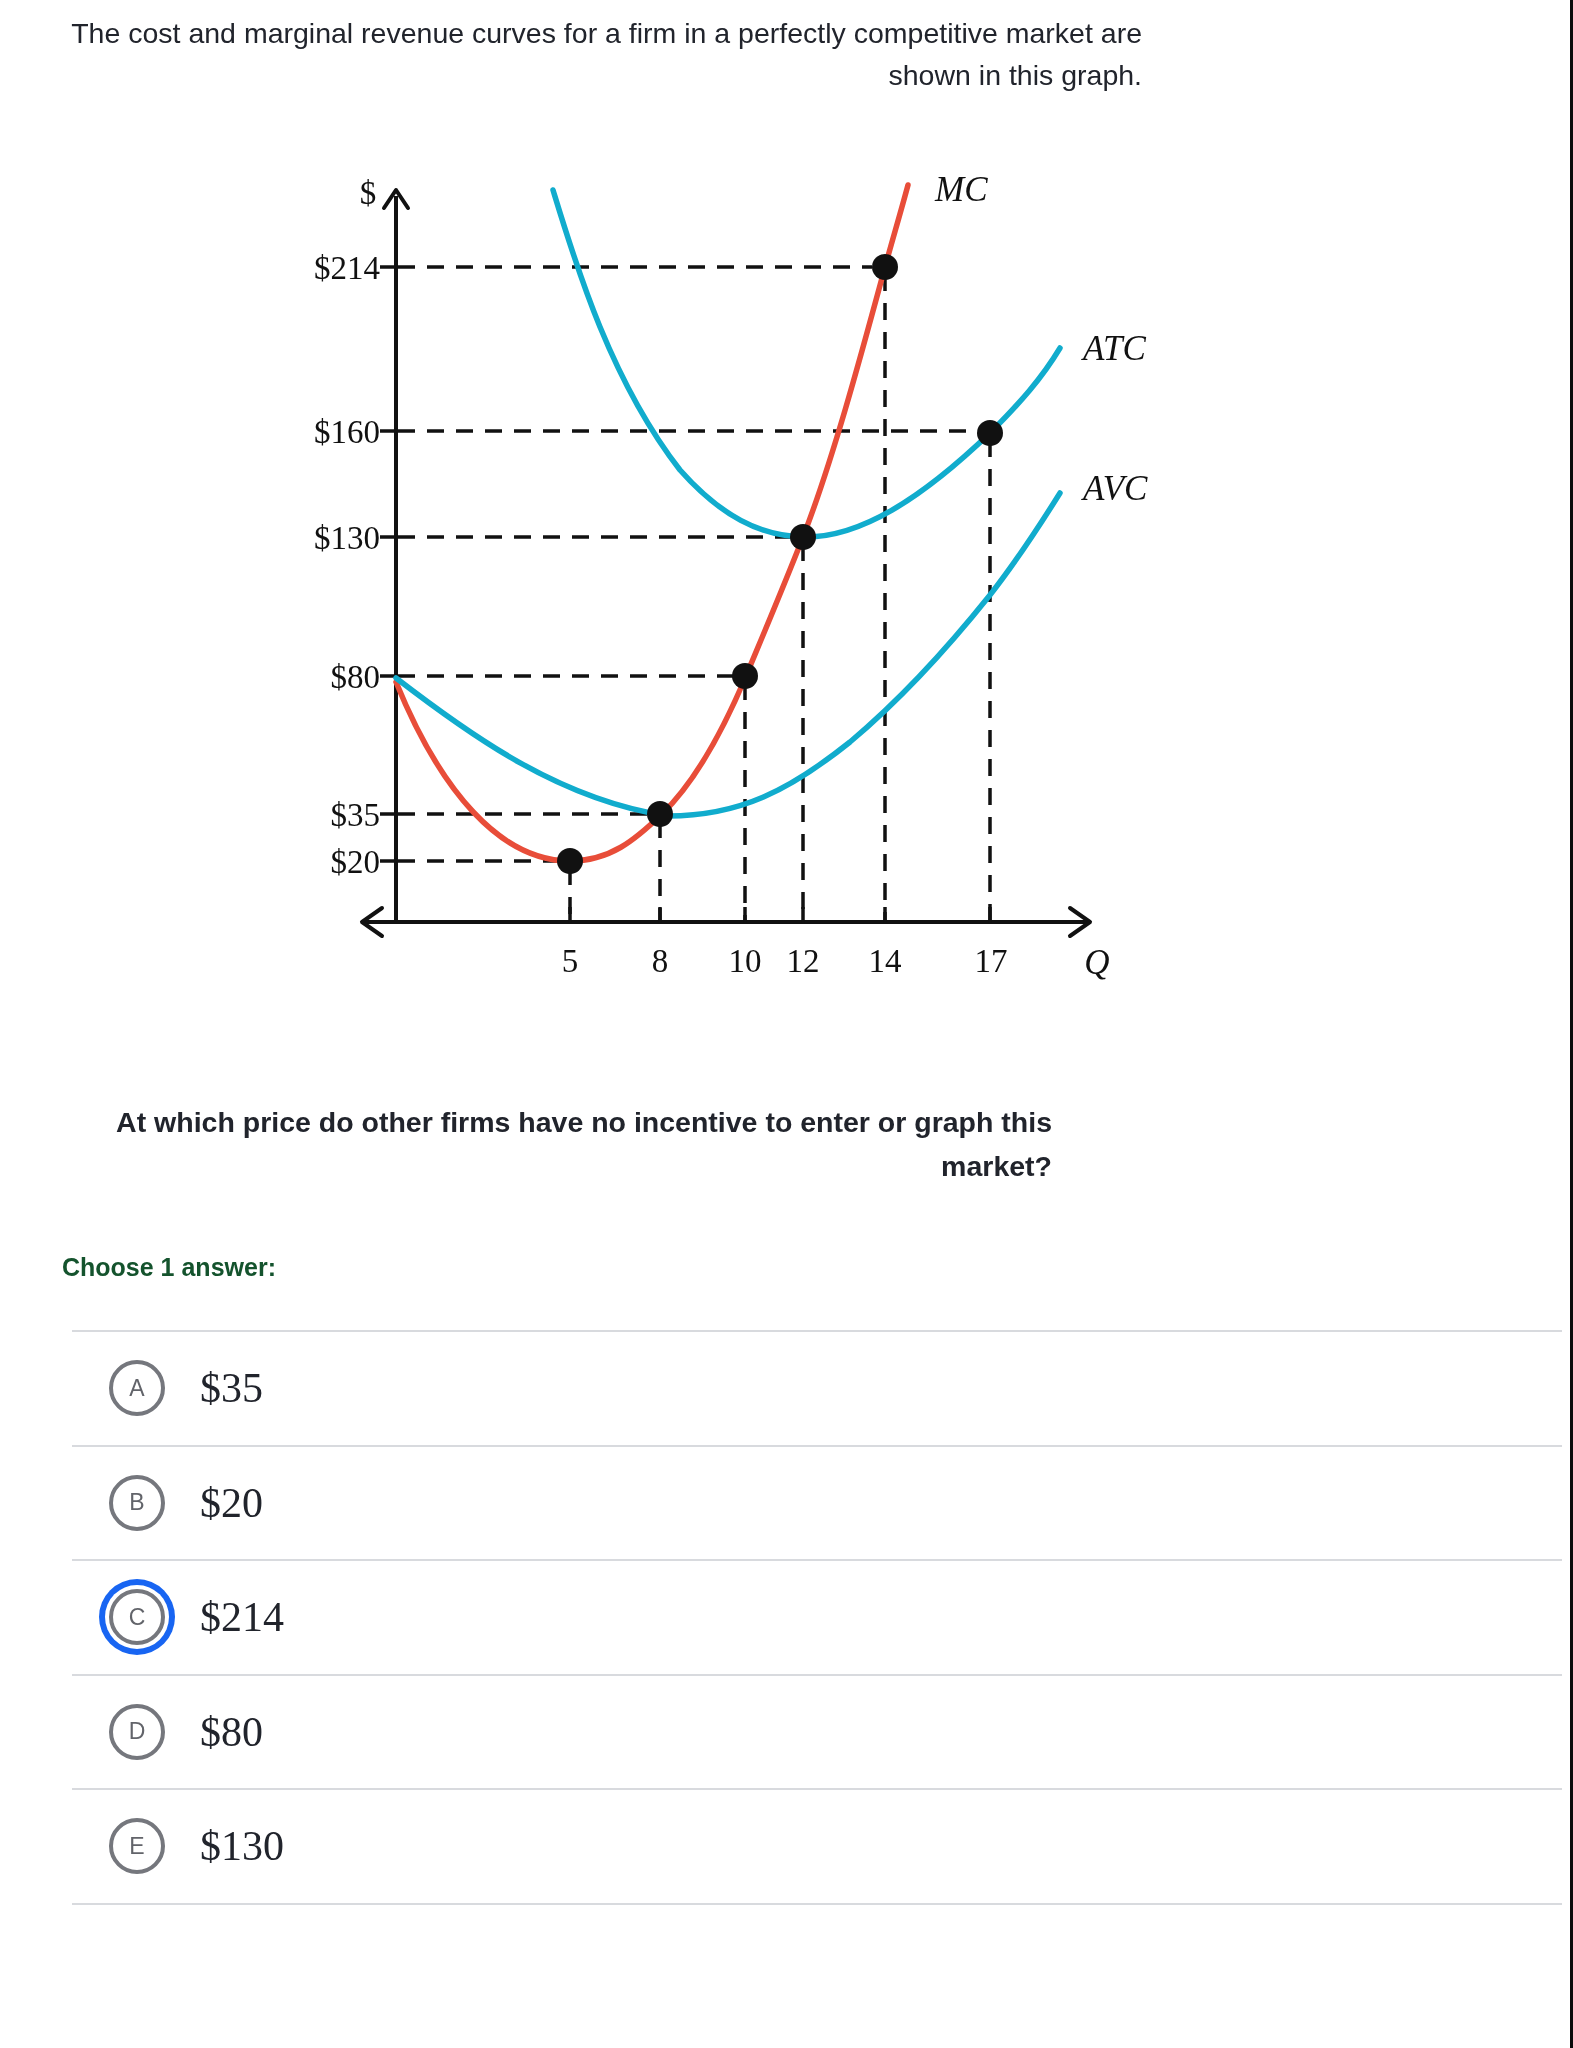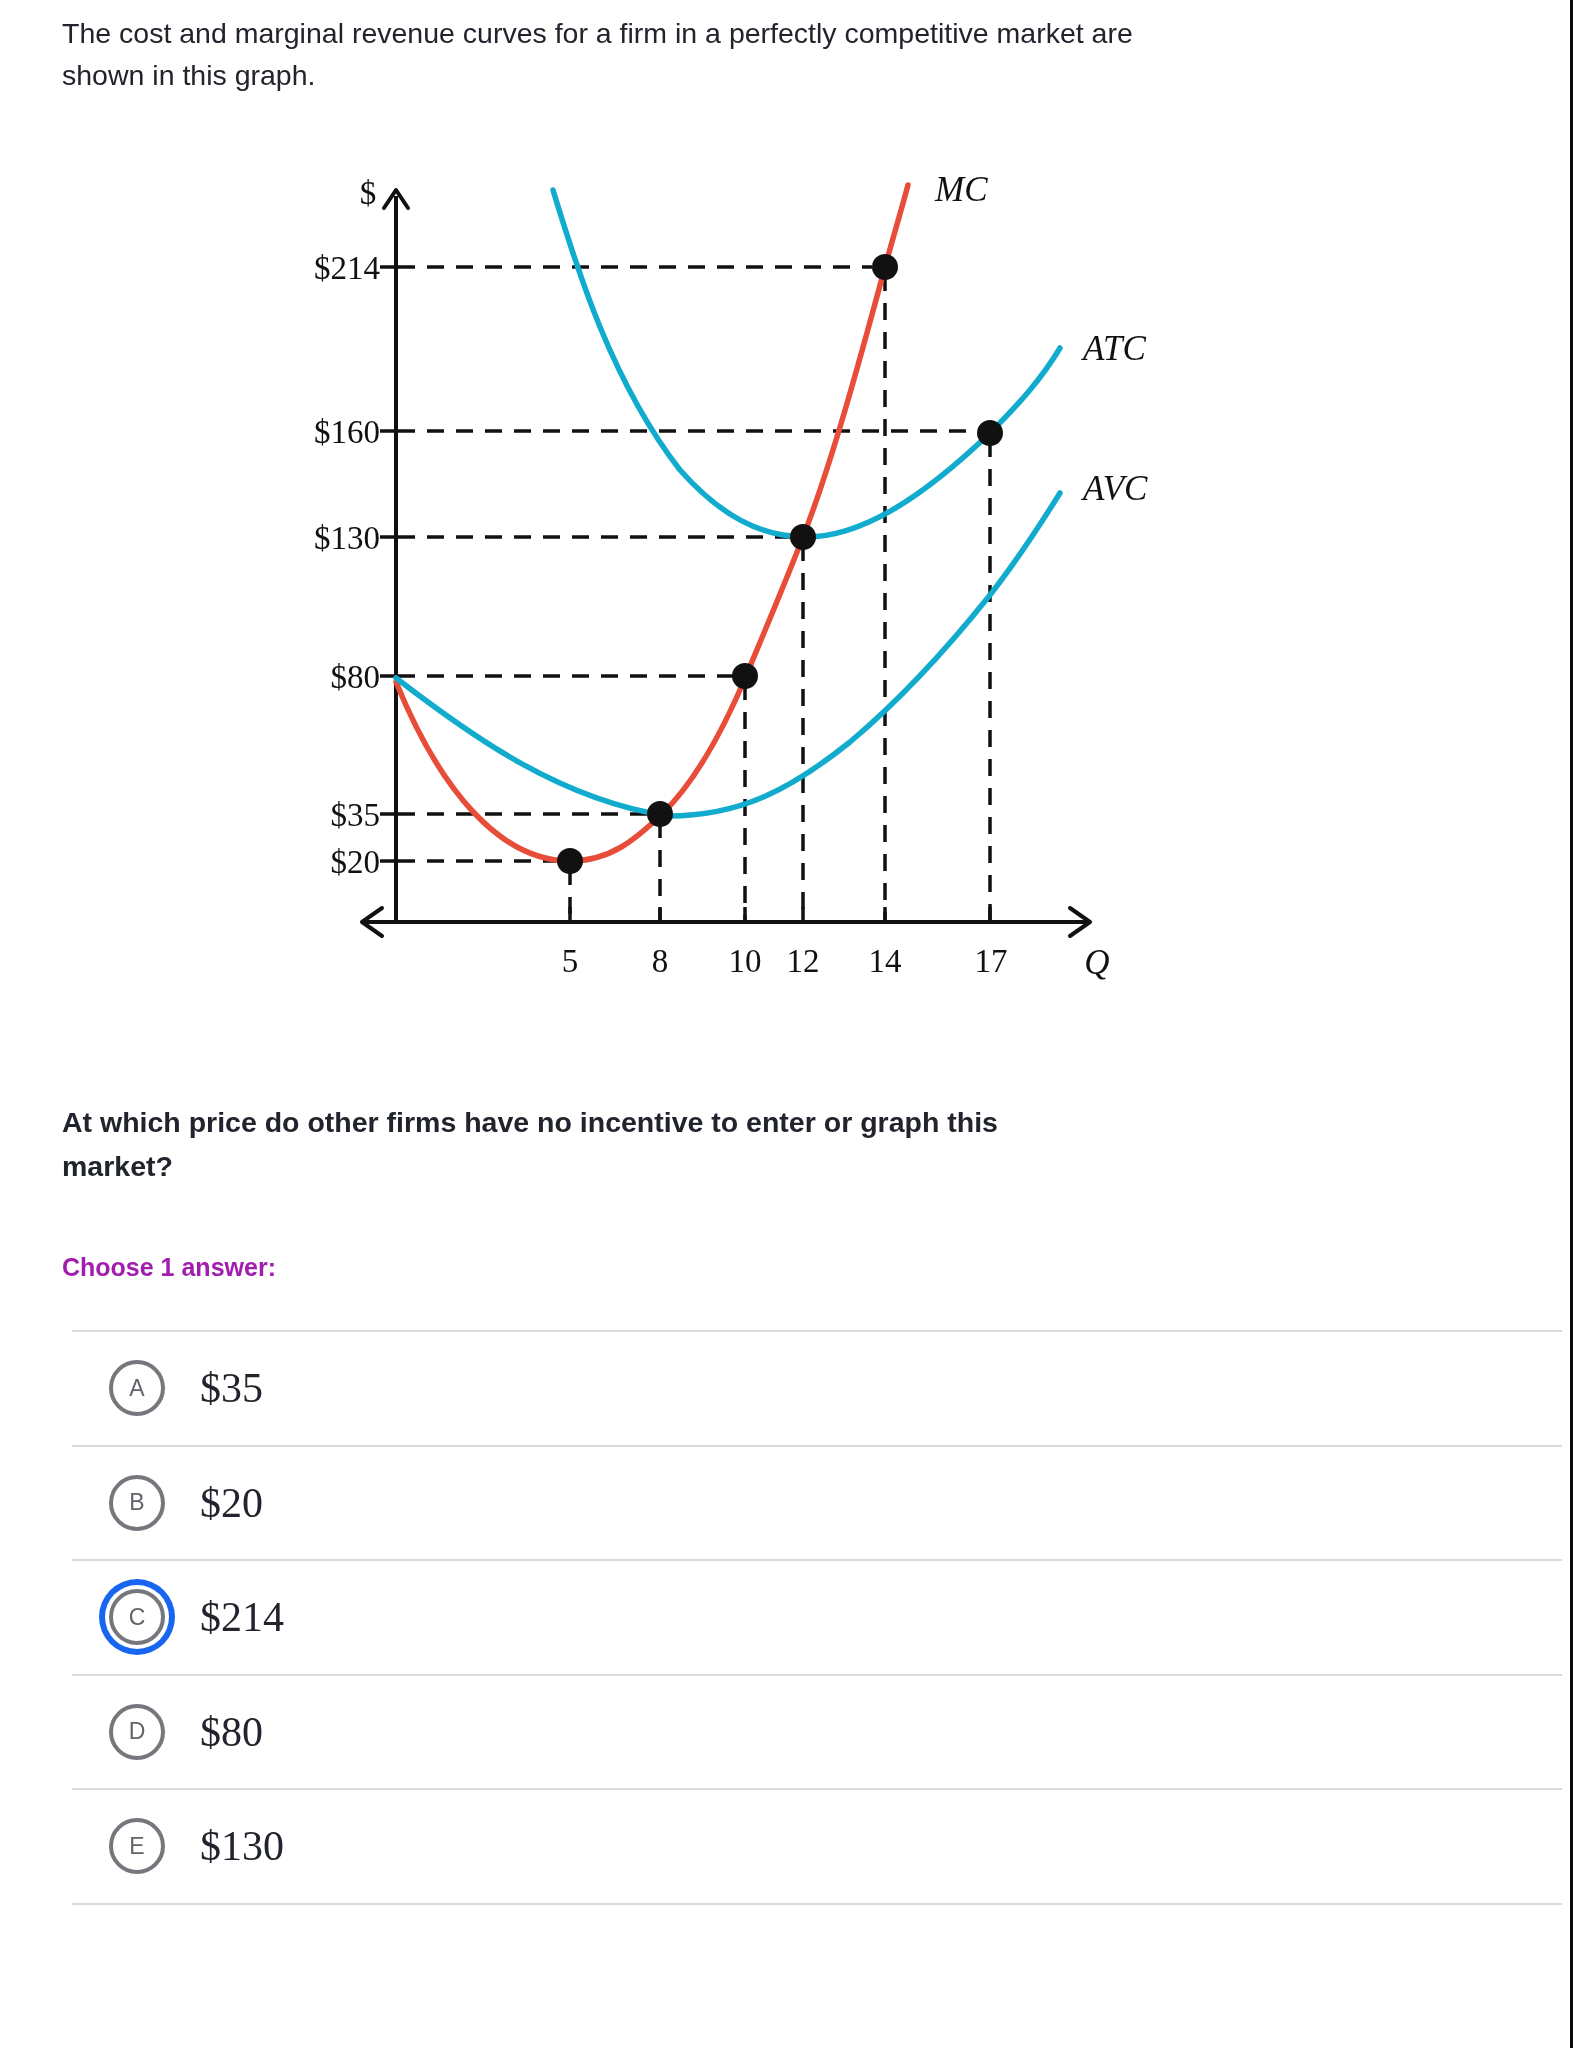--- a/index.html
+++ b/index.html
@@ -1,36 +1,36 @@
 <!DOCTYPE html>
 <html><head>
 <meta charset="utf-8">
 <style>
   html,body{margin:0;padding:0;}
   body{background:#ffffff;font-family:"Liberation Sans", sans-serif;}
-  .page{position:relative;width:1573px;height:2048px;background:#fff;overflow:hidden;}
+  .page{position:relative;width:1573px;height:2048px;background:#fff;overflow:hidden;text-align:right;}
   .edge-strip{position:absolute;right:0;top:0;width:3px;height:100%;background:#0a0a0a;}
 
   .title{position:absolute;left:62px;top:12px;width:1080px;
          font-size:28.5px;line-height:1.48;color:#21242c;font-weight:400;}
 
   .graph-svg{position:absolute;left:0;top:0;}
   .graph-svg text{fill:#111111;}
   .tick-label{font-family:"Liberation Serif","DejaVu Serif",serif;font-size:33px;}
   .curve-label{font-family:"Liberation Serif","DejaVu Serif",serif;font-size:35px;font-style:italic;}
   .axis{stroke:#111111;stroke-width:4;fill:none;}
   .arrowhead{stroke:#111111;stroke-width:4;fill:none;stroke-linecap:round;stroke-linejoin:round;}
   .tickmark{stroke:#111111;stroke-width:3.5;}
   .dash{stroke:#111111;stroke-width:3.5;stroke-dasharray:17 12;fill:none;}
   .curve{fill:none;stroke-width:5.5;stroke-linecap:round;}
   .dot{fill:#111111;stroke:none;}
 
   .question{position:absolute;left:62px;top:1100px;width:990px;
             font-size:28.5px;line-height:1.55;color:#21242c;font-weight:700;}
-  .choose{position:absolute;left:62px;top:1253px;font-size:25px;color:#a21caf;font-weight:700;}
+  .choose{position:absolute;left:62px;top:1253px;font-size:25px;color:#14532d;font-weight:700;}
 
   .options{position:absolute;left:72px;top:1330px;width:1490px;}
   .option-row{position:relative;height:112.5px;border-top:2px solid #d8dade;
               display:flex;align-items:center;cursor:pointer;}
   .options .bottom-line{border-top:2px solid #d8dade;height:0;}
   .letter-circle{box-sizing:border-box;width:56px;height:56px;margin-left:37px;flex:0 0 56px;
                  border:4px solid #75777d;border-radius:50%;
                  display:flex;align-items:center;justify-content:center;
                  font-size:23px;color:#62646a;font-weight:400;background:#fff;}
   .option-row.selected .letter-circle{box-shadow:0 0 0 4px #ffffff,0 0 0 10px #1865f2;}

